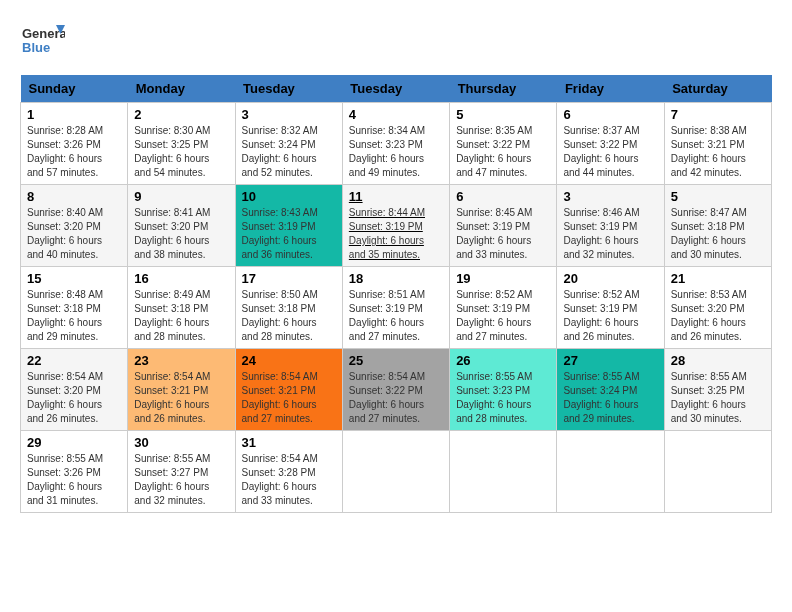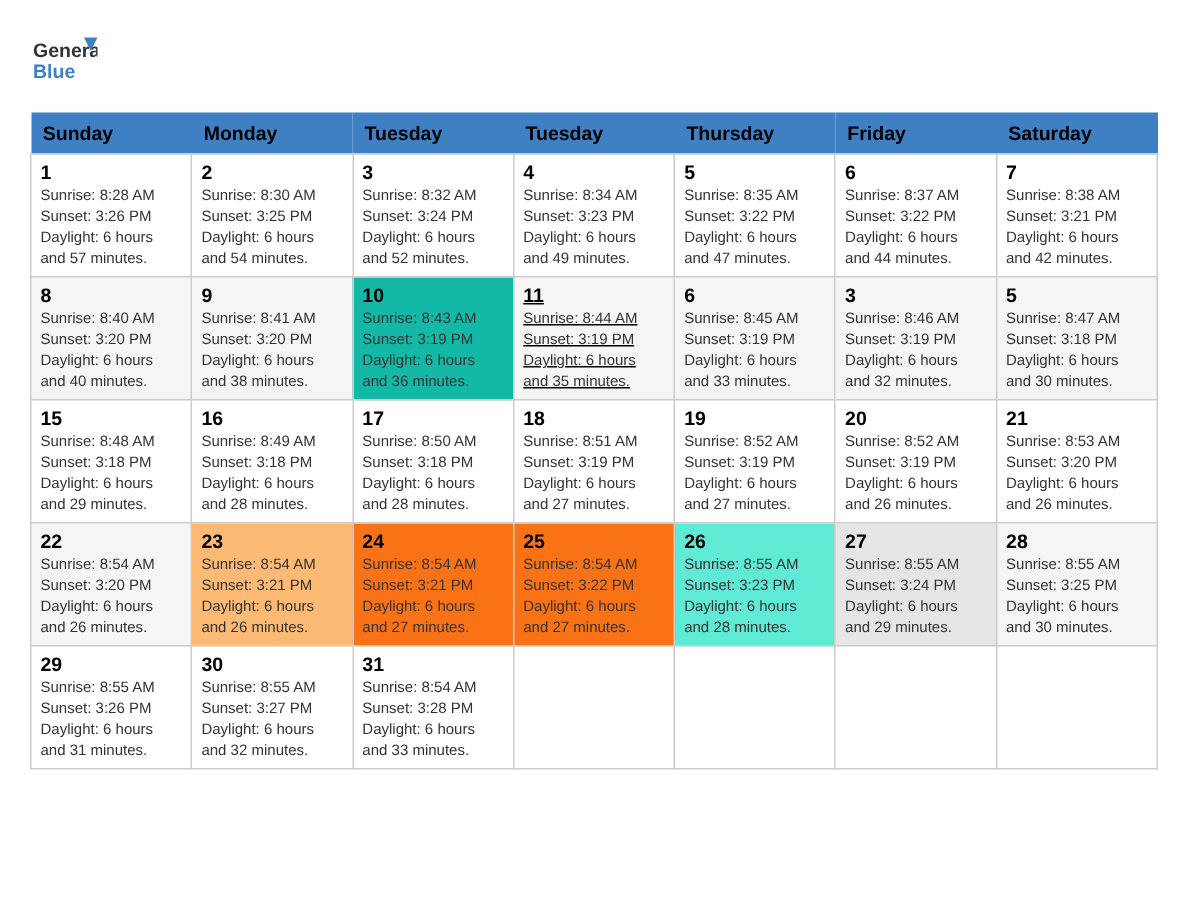--- a/index.html
+++ b/index.html
@@ -199,29 +199,29 @@
           <div class="day-info">Sunrise: 8:54 AM<br>Sunset: 3:20 PM<br>Daylight: 6 hours and 26 minutes.</div>
         </td>
         <td style="background-color: #fdba74;">
           <span class="day-num">23</span>
           <div class="day-info">Sunrise: 8:54 AM<br>Sunset: 3:21 PM<br>Daylight: 6 hours and 26 minutes.</div>
         </td>
         <td style="background-color: #f97316;">
           <span class="day-num">24</span>
           <div class="day-info">Sunrise: 8:54 AM<br>Sunset: 3:21 PM<br>Daylight: 6 hours and 27 minutes.</div>
         </td>
-        <td style="background-color: #f97316;">
+        <td style="background-color: #a3a3a3;">
           <span class="day-num">25</span>
           <div class="day-info">Sunrise: 8:54 AM<br>Sunset: 3:22 PM<br>Daylight: 6 hours and 27 minutes.</div>
         </td>
         <td style="background-color: #5eead4;">
           <span class="day-num">26</span>
           <div class="day-info">Sunrise: 8:55 AM<br>Sunset: 3:23 PM<br>Daylight: 6 hours and 28 minutes.</div>
         </td>
-        <td style="background-color: #e5e5e5;">
+        <td style="background-color: #14b8a6;">
           <span class="day-num">27</span>
           <div class="day-info">Sunrise: 8:55 AM<br>Sunset: 3:24 PM<br>Daylight: 6 hours and 29 minutes.</div>
         </td>
         <td style="background-color: rgb(245, 245, 245);">
           <span class="day-num">28</span>
           <div class="day-info">Sunrise: 8:55 AM<br>Sunset: 3:25 PM<br>Daylight: 6 hours and 30 minutes.</div>
         </td>
       </tr>
       <tr>
         <td>

